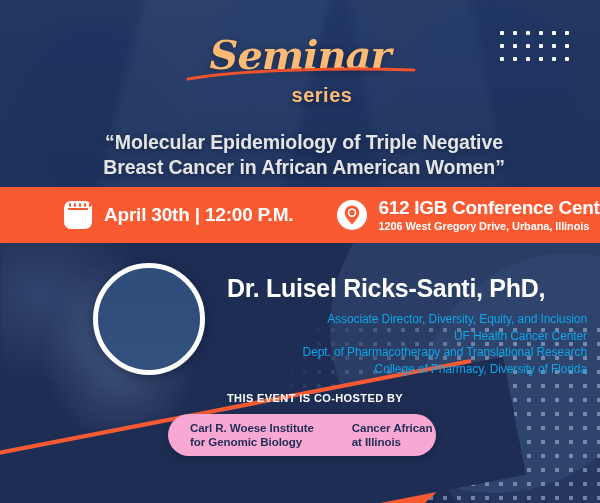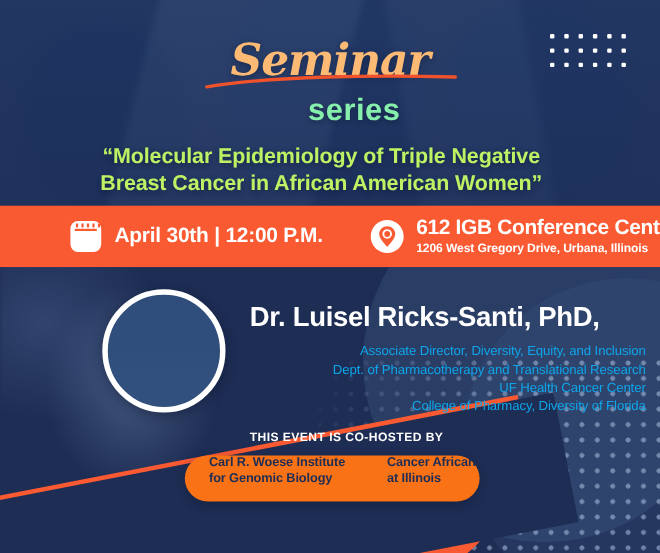--- a/index.html
+++ b/index.html
@@ -73,29 +73,29 @@
     font-style:italic; font-weight:700;
     font-size:40px; line-height:62px; color:#fdba74;
     letter-spacing:-1px;
     text-shadow:0 2px 6px rgba(10,20,45,.45);
   }
   .swoosh{
     position:absolute; left:186px; top:67px; width:230px; height:14px;
     pointer-events:none;
   }
   .series{
-    font-size:28px; font-weight:700; color:#86efac; letter-spacing:.5px;
+    font-size:20px; font-weight:700; color:#fdba74; letter-spacing:.5px;
     margin-top:-2px; margin-left:44px;
     text-shadow:0 2px 5px rgba(10,20,45,.45);
   }
 
   
   .title{
-    position:absolute; left:0; top:130px; width:584px;
-    text-align:center; color:#bef264;
+    position:absolute; left:12px; top:130px; width:584px;
+    text-align:center; color:#e5e5e5;
     font-size:19.5px; font-weight:700; line-height:25px;
     letter-spacing:-.1px;
     text-shadow:0 2px 6px rgba(10,20,45,.55);
   }
 
   
   .banner{
     position:absolute; left:0; top:187px; width:600px; height:56px;
     background:#fa5a32;
     display:flex; 
@@ -220,22 +220,22 @@
   }
 
   
   .cohost-label{
     position:absolute; left:227px; top:392px;
     color:#fff; font-size:11px; font-weight:700; letter-spacing:.4px;
   }
   .cohost-pill{
     position:absolute; left:168px; top:414px;
     width:268px; height:42px; border-radius:21px;
-    background:#f97316;
-    display:flex; 
+    background:#f9a8d4;
+    display:flex; align-items:center;
     box-shadow:0 3px 10px rgba(8,16,40,.30);
   }
   .ch-col{ padding:0 16px; }
   .ch-col.first{ padding-left:22px; }
   .ch-col.second{ padding-left:22px; }
   .ch-text{
     color:#1e2d54; font-size:11.6px; font-weight:700; line-height:14px;
     letter-spacing:-.1px; white-space:nowrap;
   }
   .ch-div{ width:1px; height:26px; background:#c3cad6; }
@@ -326,22 +326,22 @@
     <div class="swoosh-mask"></div>
   </div>
 
   <div class="portrait">
     <div class="pface"></div>
   </div>
 
   <div class="speaker">
     <div class="sp-name">Dr. Luisel Ricks-Santi, PhD,</div>
     <div class="sp-line">Associate Director, Diversity, Equity, and Inclusion</div>
+    <div class="sp-line">UF Health Cancer Center</div>
     <div class="sp-line">Dept. of Pharmacotherapy and Translational Research</div>
-    <div class="sp-line">UF Health Cancer Center</div>
     <div class="sp-line">College of Pharmacy, Diversity of Florida</div>
   </div>
 
   <div class="cohost-label">THIS EVENT IS CO-HOSTED BY</div>
   <div class="cohost-pill">
     <div class="ch-col first">
       <div class="ch-text">Carl R. Woese Institute</div>
       <div class="ch-text">for Genomic Biology</div>
     </div>
     <div class="ch-div"></div>

